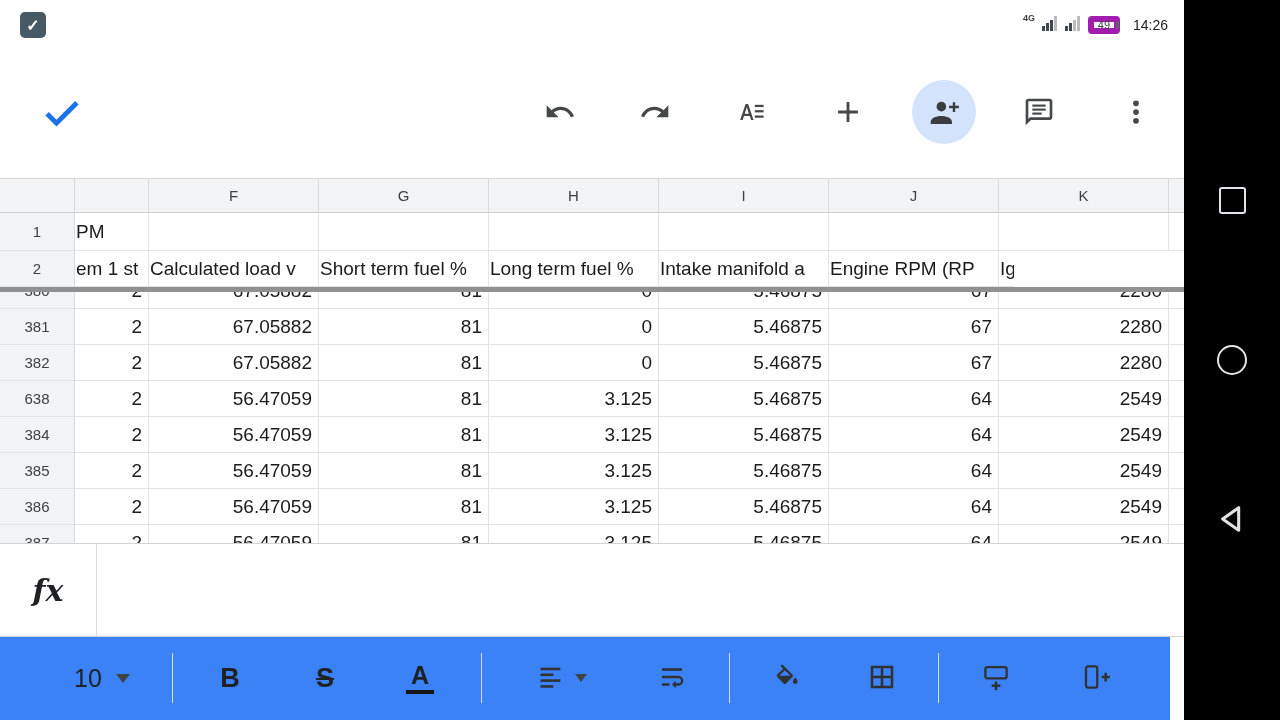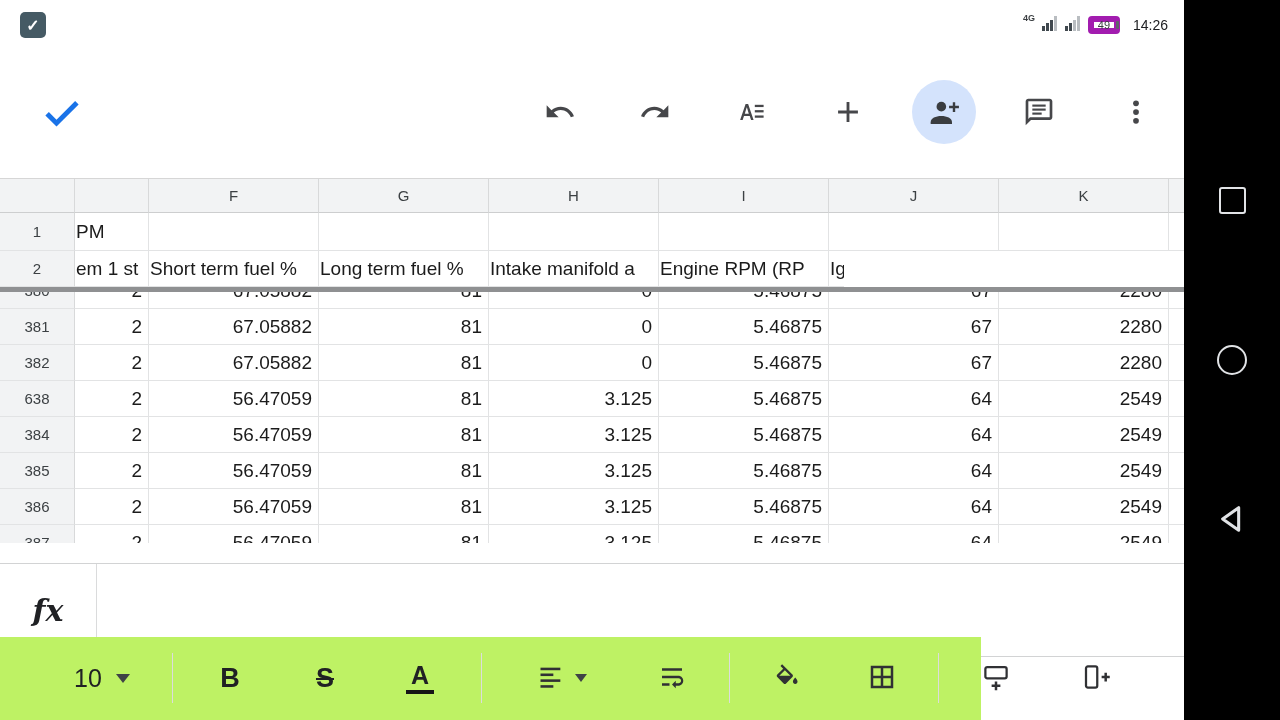--- a/index.html
+++ b/index.html
@@ -44,28 +44,28 @@
   .rn { width:75px; background:#f2f3f4; justify-content:center; font-size:15px; color:#3c4043;
         border-right:1px solid #d8d9da; }
   .ca { width:74px; } .cb { width:170px; } .cs { width:15px; border-right:none; }
   .num { justify-content:flex-end; padding-right:6px; }
   .hdrtxt { padding-left:1px; }
   .freeze-divider { width:100%; height:5px; background:#8f9092; }
   .datarows { height:252px; overflow:hidden; }
   .drow.clip-top { margin-top:-19px; }
 
   
-  .formulabar { position:absolute; top:563px; left:0; width:1184px; height:94px; background:#fff;
+  .formulabar { position:absolute; top:543px; left:0; width:1184px; height:94px; background:#fff;
                 border-top:1px solid #d2d3d4; border-bottom:1px solid #d2d3d4; display:flex; align-items:stretch;gap:8px; }
   .fx { width:97px; display:flex; align-items:center; justify-content:center; border-right:1px solid #dadbdc;
         font-family:"DejaVu Serif", serif; font-style:italic; font-weight:bold; font-size:30px; color:#202124; }
   .fvalue { display:flex; align-items:center; padding-left:22px; font-size:24px; color:#202124; flex:1; }
 
   
-  .formatbar { position:absolute; top:637px; left:0; width:981px; height:83px; background:#bef264; }
+  .formatbar { position:absolute; top:637px; left:0; width:1170px; height:83px; background:#3b82f6; }
   .fmt-btn { position:absolute; top:17px; width:48px; height:48px; display:flex; align-items:center;
              justify-content:center; background:none; border:none; cursor:pointer; color:#202124; }
   .vsep { position:absolute; top:16px; width:1px; height:50px; background:#dcdcdd; }
   .size-ctl { position:absolute; left:50px; top:17px; width:104px; height:48px; display:flex;
               align-items:center; justify-content:center; gap:14px; background:none; border:none; cursor:pointer; }
   .size-txt { font-size:25px; color:#202124; }
   .caret { width:0; height:0; border-left:7px solid transparent; border-right:7px solid transparent;
            border-top:9px solid #3f4346; }
   .caret.small { border-left-width:6px; border-right-width:6px; border-top-width:8px; }
   .fb-bold  { left:206px; font-size:27px; font-weight:bold; }
@@ -210,20 +210,21 @@
       <div class="cell cb"></div>
       <div class="cell cb"></div>
       <div class="cell cb"></div>
       <div class="cell cb"></div>
       <div class="cell cs"></div>
     </div>
 
     <div class="srow r2">
       <div class="cell rn">2</div>
       <div class="cell ca hdrtxt">em 1 st</div>
+      <div class="cell cb hdrtxt">Calculated load v</div>
       <div class="cell cb hdrtxt">Short term fuel %</div>
       <div class="cell cb hdrtxt">Long term fuel %</div>
       <div class="cell cb hdrtxt">Intake manifold a</div>
       <div class="cell cb hdrtxt">Engine RPM (RP</div>
       <div class="cell cs hdrtxt">Ig</div>
     </div>
 
     <div class="freeze-divider"></div>
 
     <div class="datarows">

